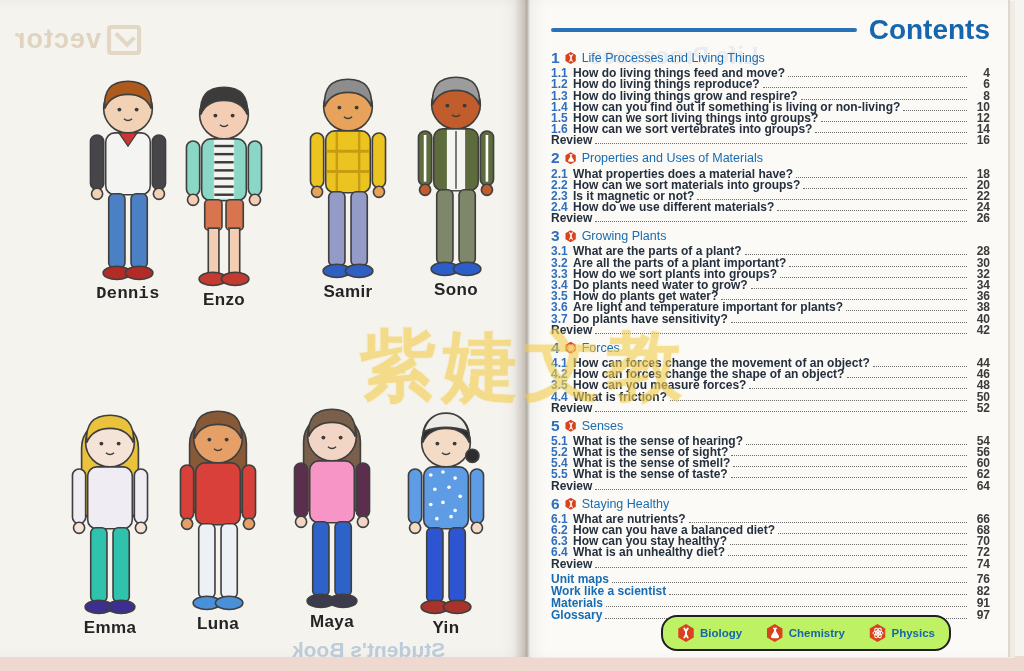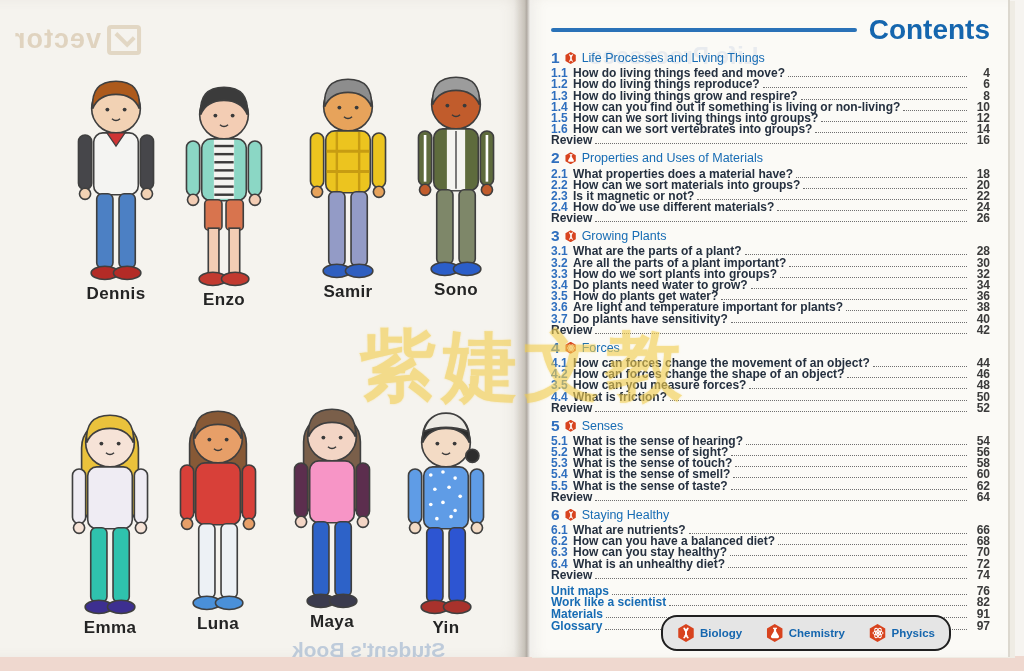--- a/index.html
+++ b/index.html
@@ -43,39 +43,39 @@
   .legend .hex svg{width:14px;height:14px;}
   .row{display:flex;align-items:flex-end;height:11.2px;font-weight:700;font-size:12px;line-height:11px;}
   .row-num{color:#2f6fbe;width:22px;flex:none;}
   .row-text{color:#25303f;white-space:nowrap;}
   .row-text.blue{color:#176cb4;}
   .dots{flex:1;border-bottom:1.6px dotted #6f6f6f;margin:0 3px 2px 3px;min-width:8px;}
   .pg{color:#3a3a3a;width:20px;text-align:right;flex:none;}
   .extras{margin-top:4px;}
   .extras .row{height:11.8px;}
   .legend{position:absolute;left:110px;bottom:6px;width:258px;height:32px;border:2.5px solid #1f1f1f;border-radius:16px;
-          background:#e5e5e5;display:flex;align-items:center;justify-content:space-between;padding:0 14px;}
+          background:#bef264;display:flex;align-items:center;justify-content:space-between;padding:0 14px;}
   .legend-item{display:flex;align-items:center;gap:5px;}
   .legend-label{font-size:11.5px;font-weight:700;color:#1566ae;}
   .spine{position:absolute;left:514px;top:0;width:26px;height:657px;z-index:40;pointer-events:none;
          background:linear-gradient(90deg,rgba(0,0,0,0) 0%,rgba(90,75,60,.16) 40%,rgba(60,50,40,.28) 50%,rgba(255,255,255,.35) 62%,rgba(0,0,0,0) 100%);}
 </style>
 </head>
 <body>
 
 <div class="canvas">
   <div class="desk"></div>
 
   <div class="page left-page">
     <div class="ghost ghost-logo">
       <span class="vbox"></span>
       <span>vector</span>
     </div>
     <div id="characters">
-        <div class="char" style="left: 60px; top: 66px;">
+        <div class="char" style="left: 72px; top: 66px; font-family: Liberation Mono, monospace;">
           <svg width="112" height="215" viewBox="0 0 110 212">
             <circle cx="55" cy="42" r="24" fill="#f2d2b4" stroke="#3f3f3f" stroke-width="1.6"></circle>
             <path d="M32 42 Q30 15 55 15 Q80 15 78 42 Q72 28 55 28 Q38 28 32 42 Z" fill="#ad5a1c" stroke="#3f3f3f" stroke-width="1.6"></path>
             <circle cx="46.5" cy="43" r="1.9" fill="#3a3a3a"></circle>
             <circle cx="63.5" cy="43" r="1.9" fill="#3a3a3a"></circle>
             <path d="M51 52 Q55 55.5 59 52" fill="none" stroke="#3a3a3a" stroke-width="1.4"></path>
             <rect x="33" y="66" width="44" height="61" rx="9" fill="#f4f4f2" stroke="#3f3f3f" stroke-width="1.6"></rect>
             <path d="M46 66 L55 79 L64 66 Z" fill="#cf3434" stroke="#3f3f3f" stroke-width="1.2"></path>
             <rect x="18" y="68" width="13" height="54" rx="6.5" fill="#46464a" stroke="#3f3f3f" stroke-width="1.6"></rect>
             <rect x="79" y="68" width="13" height="54" rx="6.5" fill="#46464a" stroke="#3f3f3f" stroke-width="1.6"></rect>
@@ -483,26 +483,20 @@
               <span class="row-num">5.1</span>
               <span class="row-text">What is the sense of hearing?</span>
               <span class="dots"></span>
               <span class="pg">54</span>
             </div>
             <div class="row">
               <span class="row-num">5.2</span>
               <span class="row-text">What is the sense of sight?</span>
               <span class="dots"></span>
               <span class="pg">56</span>
-            </div>
-            <div class="row">
-              <span class="row-num">5.3</span>
-              <span class="row-text">What is the sense of touch?</span>
-              <span class="dots"></span>
-              <span class="pg">58</span>
             </div>
             <div class="row">
               <span class="row-num">5.4</span>
               <span class="row-text">What is the sense of smell?</span>
               <span class="dots"></span>
               <span class="pg">60</span>
             </div>
             <div class="row">
               <span class="row-num">5.5</span>
               <span class="row-text">What is the sense of taste?</span>

